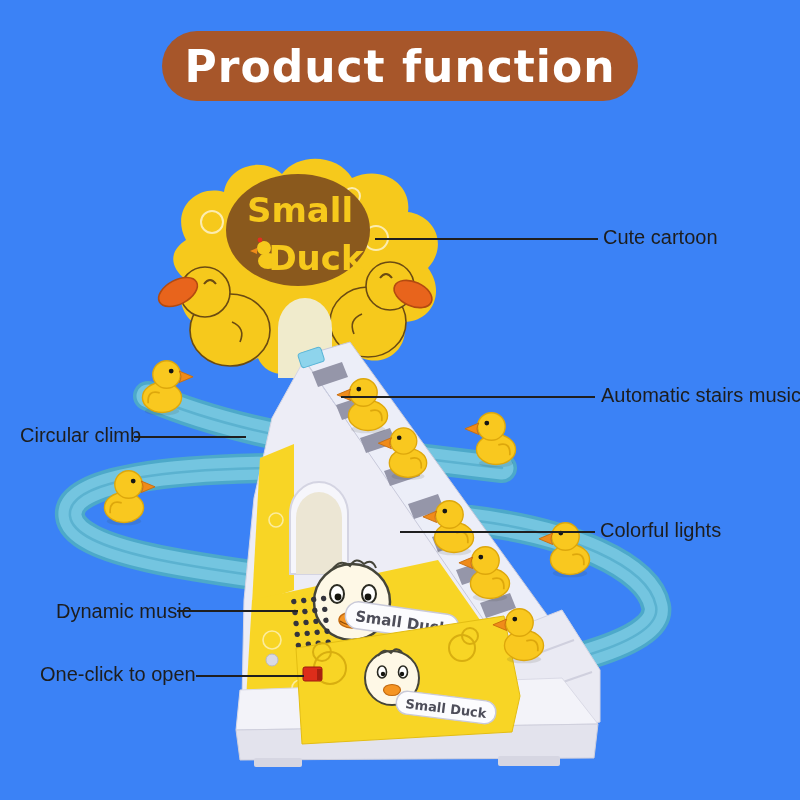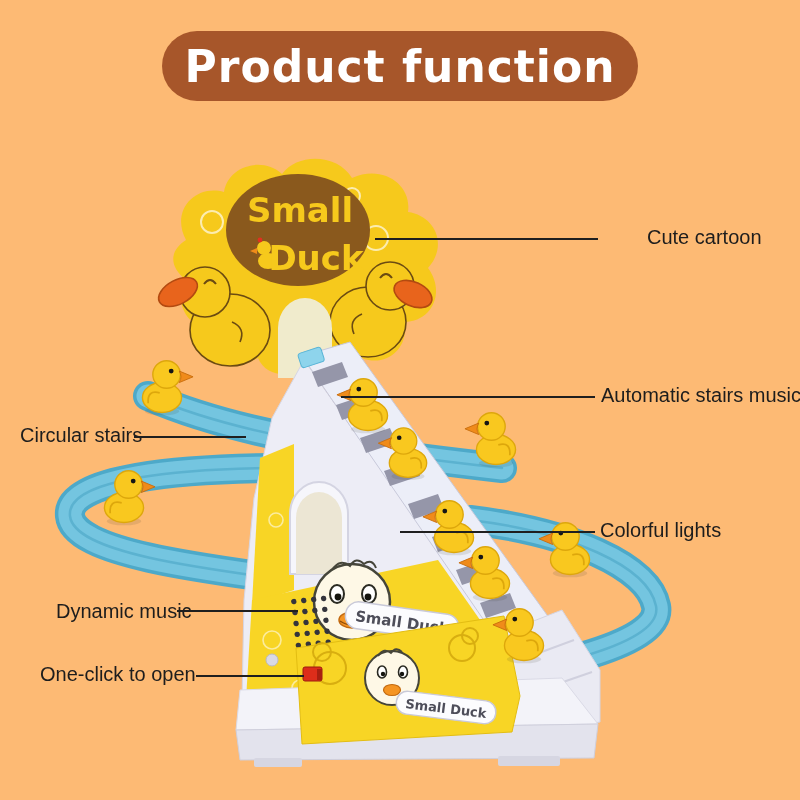--- a/index.html
+++ b/index.html
@@ -1,16 +1,16 @@
 <!DOCTYPE html>
 <html><head>
 <meta charset="utf-8">
 <style>
   html,body{margin:0;padding:0;background:#f0ebcc;}
-  .stage{position:relative;width:800px;height:800px;background:#fdba74;overflow:hidden;
+  .stage{position:relative;width:800px;height:800px;background:#3b82f6;overflow:hidden;
          font-family:"Liberation Sans",sans-serif;}
   .banner{position:absolute;left:162px;top:31px;width:476px;height:70px;border-radius:36px;
           background:#a7562a;display:flex;align-items:center;justify-content:center;}
   .banner-text{color:#ffffff;font-family:"DejaVu Sans",sans-serif;font-weight:bold;
                font-size:44px;letter-spacing:1px;white-space:nowrap;}
   .toy-svg{position:absolute;left:0;top:0;width:800px;height:800px;}
   .ann-label{position:absolute;font-size:20px;line-height:23px;color:#1d1d1d;white-space:nowrap;}
   .ann-line{position:absolute;height:0;border-top:2px solid #1f1f1f;}
 </style>
 </head>
@@ -202,28 +202,28 @@
       <use href="#duck" transform="translate(454 526) scale(1.15)"></use>
       <use href="#duck" transform="translate(490 572) scale(1.15)"></use>
       <use href="#duck" transform="translate(524 634) scale(1.15)"></use>
       <use href="#duck" transform="translate(496 438) scale(1.15)"></use>
       <use href="#duck" transform="translate(570 548) scale(1.15)"></use>
     </g>
   </svg>
 
   <div>
     <div class="ann-line" style="left:375px;top:238px;width:223px;"></div>
-    <div class="ann-label" style="left:603px;top:226px;margin-left:44px;">Cute cartoon</div>
+    <div class="ann-label" style="left:603px;top:226px;">Cute cartoon</div>
   </div>
   <div>
     <div class="ann-line" style="left:341px;top:396px;width:254px;"></div>
     <div class="ann-label" style="left:601px;top:384px;">Automatic stairs music</div>
   </div>
   <div>
-    <div class="ann-label" style="left:20px;top:424px;">Circular stairs</div>
+    <div class="ann-label" style="left:20px;top:424px;">Circular climb</div>
     <div class="ann-line" style="left:134px;top:436px;width:112px;"></div>
   </div>
   <div>
     <div class="ann-line" style="left:400px;top:531px;width:195px;"></div>
     <div class="ann-label" style="left:600px;top:519px;">Colorful lights</div>
   </div>
   <div>
     <div class="ann-label" style="left:56px;top:600px;">Dynamic music</div>
     <div class="ann-line" style="left:177px;top:610px;width:121px;"></div>
   </div>

